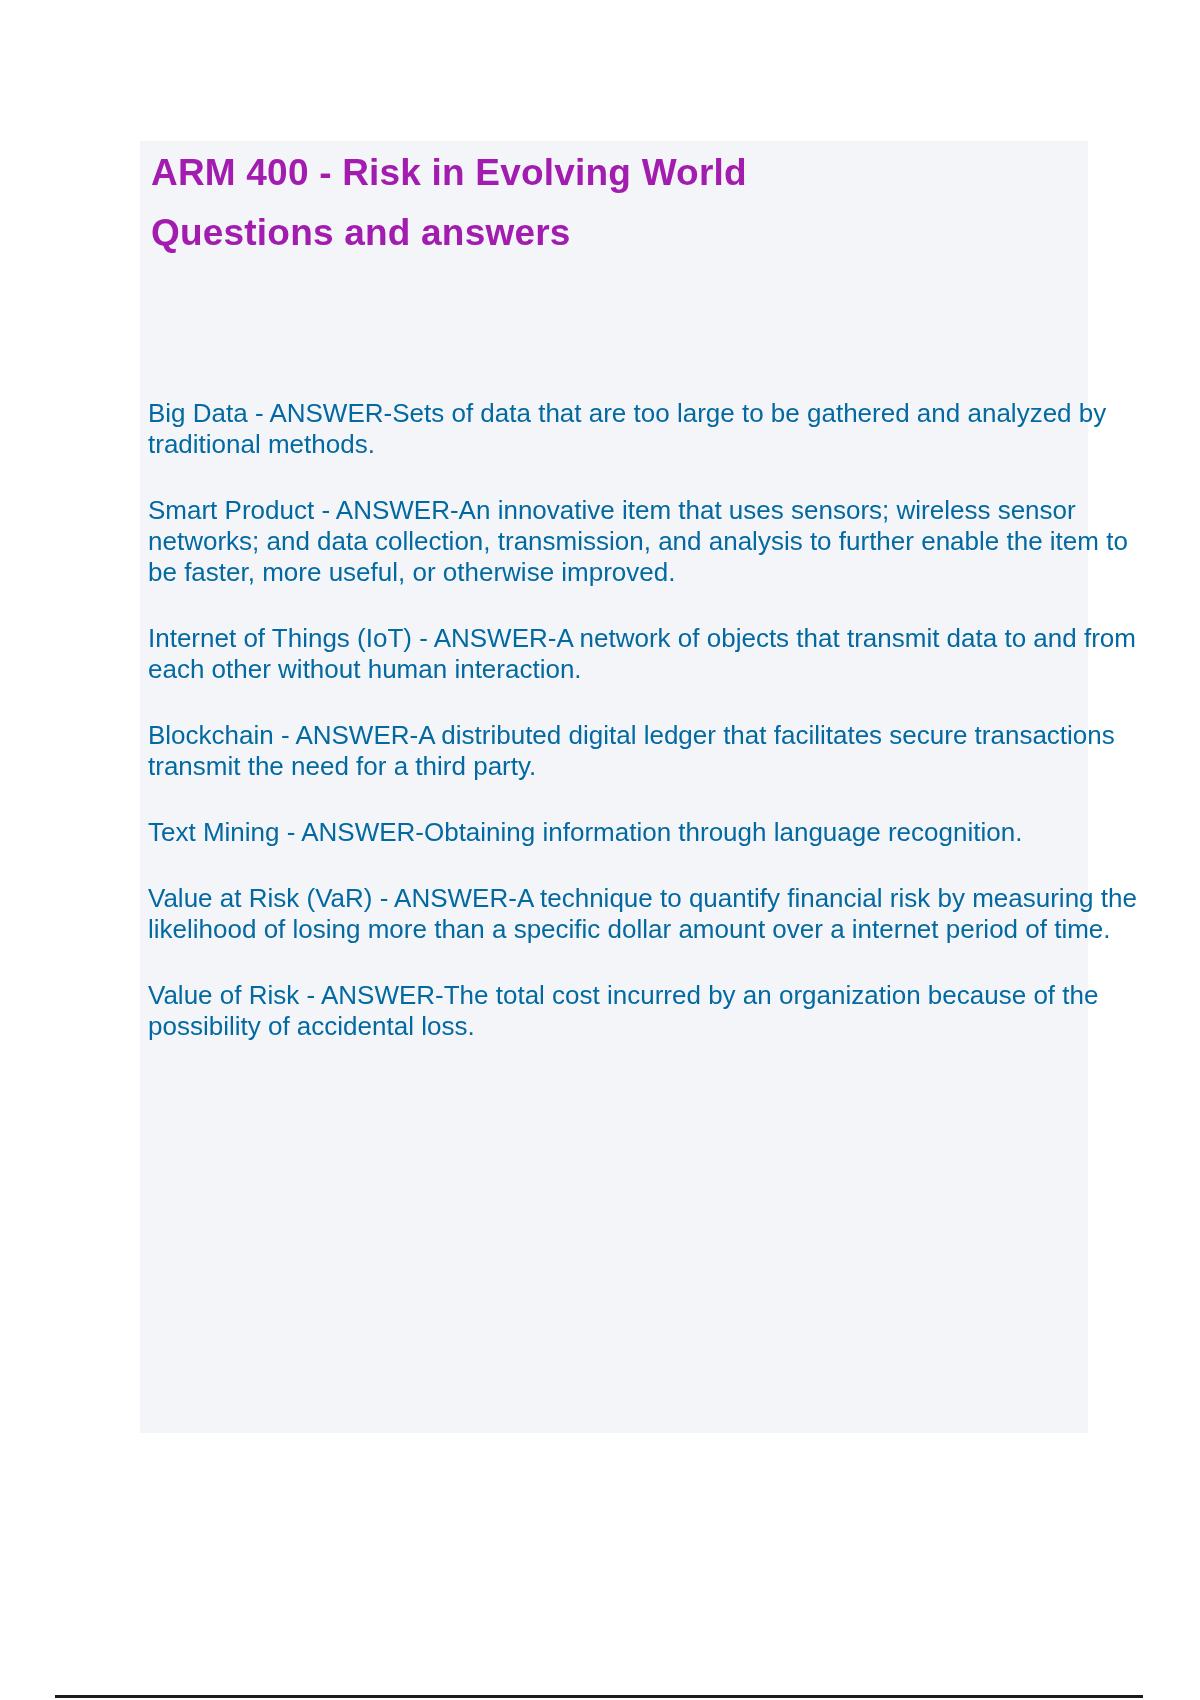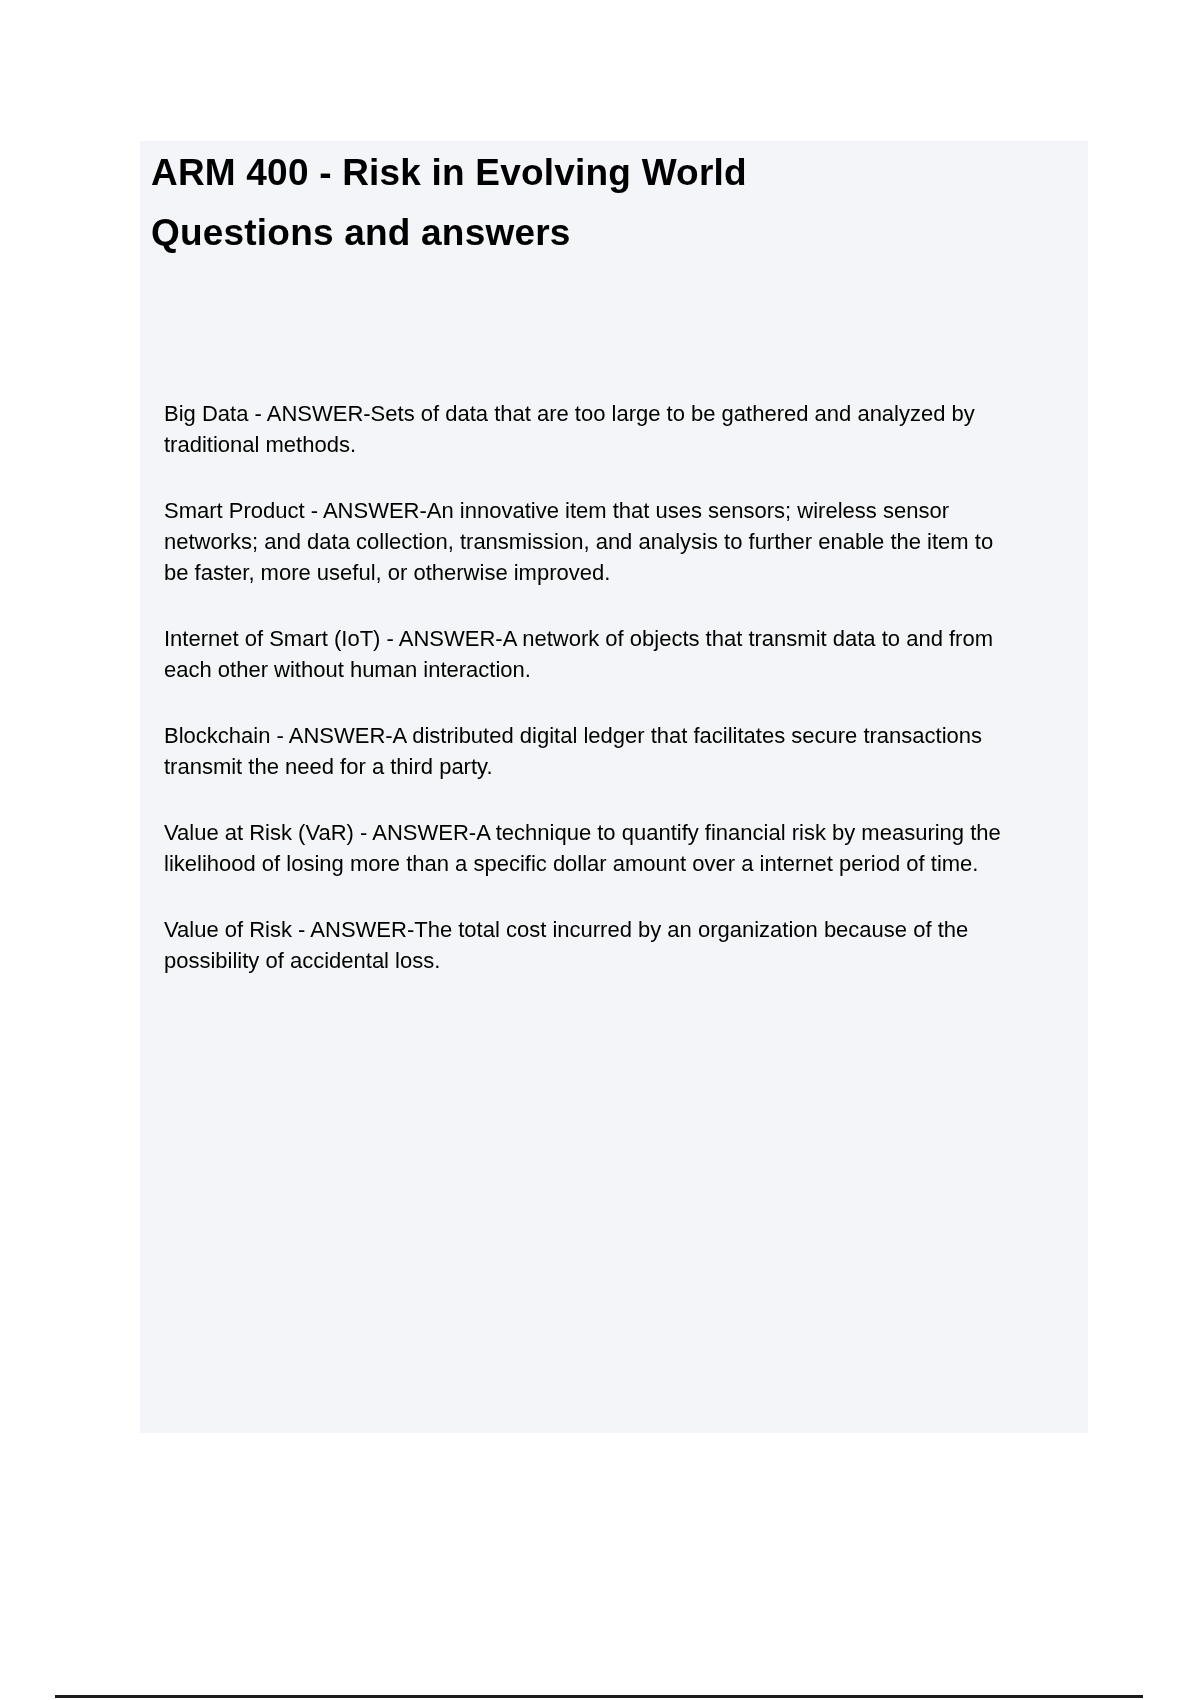--- a/index.html
+++ b/index.html
@@ -26,35 +26,35 @@
     background: #f4f5f9;
   }
   .doc-title {
     position: absolute;
     left: 11px;
     top: 2px;
     margin: 0;
     font-size: 37px;
     font-weight: bold;
     line-height: 60px;
-    color: #000000;
+    color: #a21caf;
     white-space: pre-line;
     letter-spacing: 0.2px;
   }
   .doc-body {
     position: absolute;
     left: 8px;
     top: 257px;
     width: 936px;
   }
   .qa-paragraph {
-    margin: 0 0 35px 16px;
-    font-size: 22px;
+    margin: 0 0 35px 0;
+    font-size: 26px;
     line-height: 31px;
-    color: #000000;
+    color: #0369a1;
     white-space: pre;
     letter-spacing: 0px;
   }
   .bottom-divider {
     position: absolute;
     left: 55px;
     top: 1695px;
     width: 1088px;
     height: 3px;
     background: #1b1b1b;
@@ -69,24 +69,25 @@
 
     <h1 class="doc-title">ARM 400 - Risk in Evolving World
 Questions and answers</h1>
 
     <div class="doc-body">
       <div class="qa-paragraph">Big Data - ANSWER-Sets of data that are too large to be gathered and analyzed by
 traditional methods.</div>
       <div class="qa-paragraph">Smart Product - ANSWER-An innovative item that uses sensors; wireless sensor
 networks; and data collection, transmission, and analysis to further enable the item to
 be faster, more useful, or otherwise improved.</div>
-      <div class="qa-paragraph">Internet of Smart (IoT) - ANSWER-A network of objects that transmit data to and from
+      <div class="qa-paragraph">Internet of Things (IoT) - ANSWER-A network of objects that transmit data to and from
 each other without human interaction.</div>
       <div class="qa-paragraph">Blockchain - ANSWER-A distributed digital ledger that facilitates secure transactions
 transmit the need for a third party.</div>
+      <div class="qa-paragraph">Text Mining - ANSWER-Obtaining information through language recognition.</div>
       <div class="qa-paragraph">Value at Risk (VaR) - ANSWER-A technique to quantify financial risk by measuring the
 likelihood of losing more than a specific dollar amount over a internet period of time.</div>
       <div class="qa-paragraph">Value of Risk - ANSWER-The total cost incurred by an organization because of the
 possibility of accidental loss.</div>
     </div>
 
   </div>
 
   <div class="bottom-divider"></div>
 

